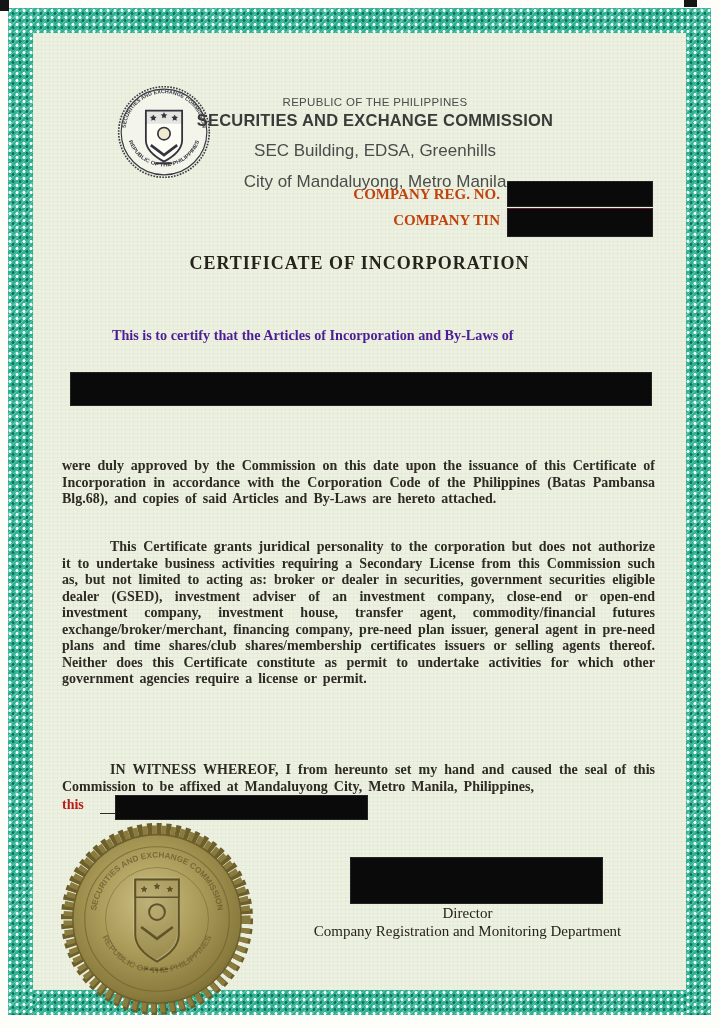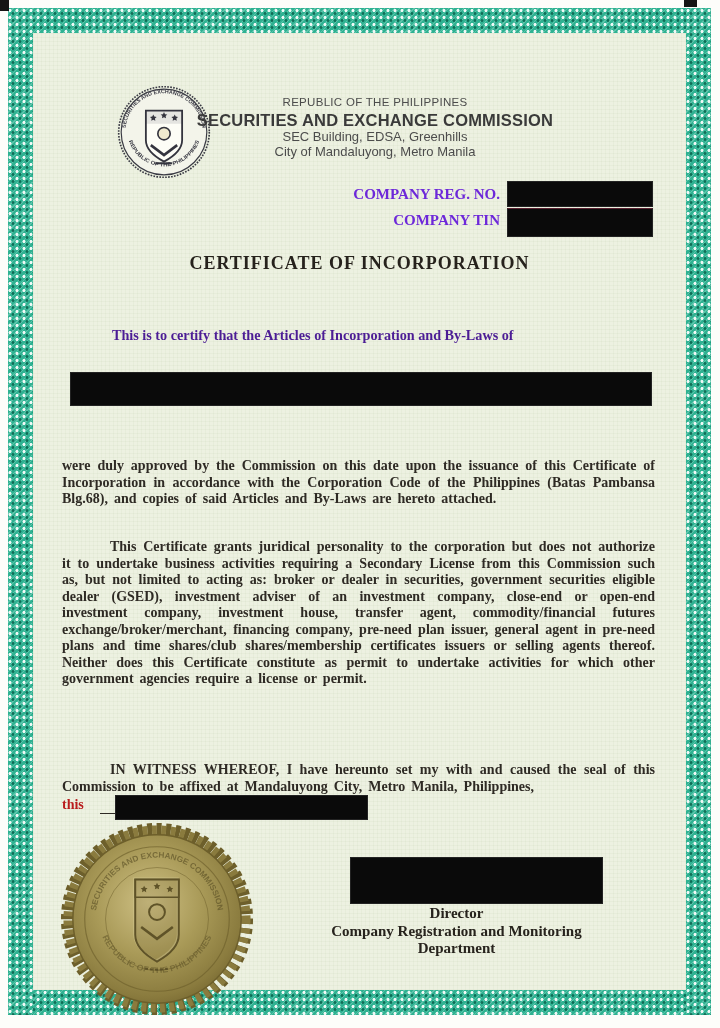--- a/index.html
+++ b/index.html
@@ -25,24 +25,24 @@
       repeating-linear-gradient(90deg, rgba(150,175,125,.07) 0 1px, transparent 1px 4px);}
 
   .abs{position:absolute;}
   .sans{font-family:"Liberation Sans",sans-serif;}
   .redact{position:absolute;background:#0a0a0a;border:1px solid #232323;box-sizing:border-box;}
 
   
   #header-block{left:160px;top:96px;width:430px;text-align:center;line-height:1.15;}
   #hdr-republic{font-size:11.5px;color:#4c4c4c;letter-spacing:.3px;}
   #hdr-commission{font-size:16.5px;font-weight:bold;color:#3a3a3a;letter-spacing:.2px;margin-top:2px;}
-  #hdr-addr1,#hdr-addr2{font-size:13px;color:#4c4c4c;margin-top:0;}
+  #hdr-addr1,#hdr-addr2{font-size:17px;color:#4c4c4c;margin-top:11px;}
 
   
-  #reg-labels{left:300px;top:182px;width:200px;text-align:right;font-weight:bold;font-size:15px;line-height:25.5px;color:#6d28d9;}
+  #reg-labels{left:300px;top:182px;width:200px;text-align:right;font-weight:bold;font-size:15px;line-height:25.5px;color:#c2410c;}
   #redact-regno{left:507px;top:181px;width:146px;height:26px;}
   #redact-tin{left:507px;top:208px;width:146px;height:29px;border-top:1px solid #5a2030;}
 
   
   #cert-title{left:33px;top:253px;width:653px;text-align:center;font-size:18px;font-weight:bold;letter-spacing:1px;color:#26221c;}
   #salutation{left:78px;top:299px;font-size:15px;font-weight:bold;color:#27231d;}
   #certify-line{left:112px;top:327px;font-size:14.2px;font-weight:bold;color:#4c1d95;}
   #redact-company{left:70px;top:372px;width:582px;height:34px;}
 
   .bodyp{left:62px;width:593px;font-size:14px;font-weight:bold;line-height:16.5px;
@@ -51,21 +51,21 @@
   #para1{top:458px;}
   #para2{top:539px;}
   #para3{top:716px;}
   #para4{top:762px;}
   #this-row{left:62px;top:797px;height:26px;font-size:14px;font-weight:bold;color:#b91c1c;}
   #this-underline{position:absolute;left:38px;top:16px;width:24px;border-bottom:1.5px solid #2e2a24;}
   #redact-date{left:115px;top:795px;width:253px;height:25px;}
 
   
   #redact-signature{left:350px;top:857px;width:253px;height:47px;}
-  #sig-block{left:294px;top:905px;width:325px;text-align:center;font-weight:bold;color:#27231d;}
+  #sig-block{left:305px;top:905px;width:325px;text-align:center;font-weight:normal;color:#27231d;}
   #sig-title{font-size:15px;}
   #sig-dept{font-size:15px;margin-top:1px;}
 
   
   #sec-logo{left:108px;top:76px;width:112px;height:112px;}
   #gold-seal{left:58px;top:820px;width:198px;height:198px;z-index:5;}
 
   .artifact{position:absolute;background:#151515;}
   #artifact-tl{left:0;top:0;width:9px;height:11px;}
   #artifact-tr{left:684px;top:0;width:13px;height:7px;}
@@ -125,21 +125,21 @@
   </div>
   <div id="redact-regno" class="redact"></div>
   <div id="redact-tin" class="redact"></div>
 
   <div id="cert-title" class="abs">CERTIFICATE OF INCORPORATION</div>
   <div id="certify-line" class="abs">This is to certify that the Articles of Incorporation and By-Laws of</div>
   <div id="redact-company" class="redact"></div>
 
   <div id="para1" class="abs bodyp">were duly approved by the Commission on this date upon the issuance of this Certificate of Incorporation in accordance with the Corporation Code of the Philippines (Batas Pambansa Blg.68), and copies of said Articles and By-Laws are hereto attached.</div>
   <div id="para2" class="abs bodyp indent">This Certificate grants juridical personality to the corporation but does not authorize it to undertake business activities requiring a Secondary License from this Commission such as, but not limited to acting as: broker or dealer in securities, government securities eligible dealer (GSED), investment adviser of an investment company, close-end or open-end investment company, investment house, transfer agent, commodity/financial futures exchange/broker/merchant, financing company, pre-need plan issuer, general agent in pre-need plans and time shares/club shares/membership certificates issuers or selling agents thereof. Neither does this Certificate constitute as permit to undertake activities for which other government agencies require a license or permit.</div>
-  <div id="para4" class="abs bodyp indent">IN WITNESS WHEREOF, I have hereunto set my with and caused the seal of this Commission to be affixed at Mandaluyong City, Metro Manila, Philippines,</div>
+  <div id="para4" class="abs bodyp indent">IN WITNESS WHEREOF, I from hereunto set my hand and caused the seal of this Commission to be affixed at Mandaluyong City, Metro Manila, Philippines,</div>
 
   <div id="this-row" class="abs">
     <span>this</span>
     <span id="this-underline"></span>
   </div>
   <div id="redact-date" class="redact"></div>
 
   <div id="redact-signature" class="redact"></div>
   <div id="sig-block" class="abs">
     <div id="sig-title">Director</div>

